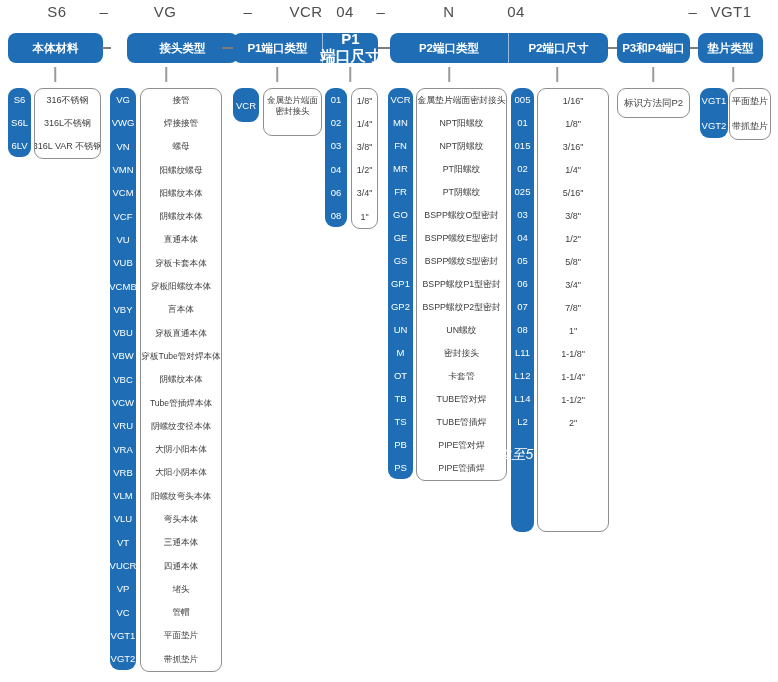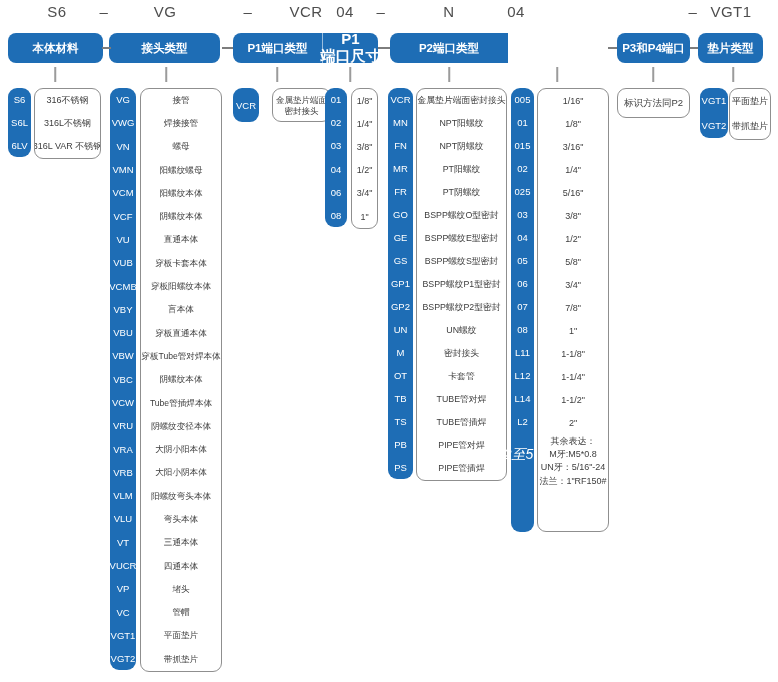--- a/index.html
+++ b/index.html
@@ -53,27 +53,28 @@
     <span class="seg" style="left:306px">VCR</span>
     <span class="seg" style="left:345px">04</span>
     <span class="seg" style="left:381px">–</span>
     <span class="seg" style="left:449px">N</span>
     <span class="seg" style="left:516px">04</span>
     <span class="seg" style="left:693px">–</span>
     <span class="seg" style="left:731px">VGT1</span>
   </div>
 
   <div class="hdr" style="left:8px;width:95px">本体材料</div>
-  <div class="hdr" style="left:109px;width:111px">接头类型</div>
+  <div class="hdr" style="left:127px;width:111px">接头类型</div>
   <div class="hdr join-right" style="left:233px;width:89px">P1端口类型</div>
   <div class="hdr join-left small" style="left:322px;width:56px">
     <span>P1</span>
     <span>端口尺寸</span>
   </div>
   <div class="hdr join-right" style="left:390px;width:118px">P2端口类型</div>
+  <div class="hdr join-left" style="left:508px;width:100px">P2端口尺寸</div>
   <div class="hdr" style="left:617px;width:73px">P3和P4端口</div>
   <div class="hdr" style="left:698px;width:65px">垫片类型</div>
 
   <div class="conn" style="left:102px;width:9px"></div>
   <div class="conn" style="left:222px;width:11px"></div>
   <div class="conn" style="left:378px;width:12px"></div>
   <div class="conn" style="left:608px;width:9px"></div>
   <div class="conn" style="left:690px;width:8px"></div>
 
   <div class="tick" style="left:55px"></div>
@@ -152,21 +153,21 @@
         <div class="cell">管帽</div>
         <div class="cell">平面垫片</div>
         <div class="cell">带抓垫片</div>
       </div>
   </div>
 
   <div>
     <div class="codes" style="left:233px;width:26px;--rh:34px">
       <div class="cell">VCR</div>
     </div>
-    <div class="descs" style="left:272px;width:59px;height:34px">
+    <div class="descs" style="left:263px;width:59px;height:48px">
       <div class="cell" style="--rh:34px;font-size:8.5px">
         <div class="line" style="line-height:11px">金属垫片端面</div>
         <div class="line" style="line-height:11px">密封接头</div>
       </div>
     </div>
   </div>
 
   <div>
     <div class="codes" style="left:325px;width:22px;--rh:23.2px">
         <div class="cell">01</div>
@@ -255,26 +256,20 @@
         <div class="cell">3/8"</div>
         <div class="cell">1/2"</div>
         <div class="cell">5/8"</div>
         <div class="cell">3/4"</div>
         <div class="cell">7/8"</div>
         <div class="cell">1"</div>
         <div class="cell">1-1/8"</div>
         <div class="cell">1-1/4"</div>
         <div class="cell">1-1/2"</div>
         <div class="cell">2"</div>
-        <div class="note">
-          <div class="line">其余表达：</div>
-          <div class="line">M牙:M5*0.8</div>
-          <div class="line">UN牙：5/16"-24</div>
-          <div class="line">法兰：1"RF150#</div>
-        </div>
       </div>
   </div>
 
   <div>
     <div class="single-box" style="left:617px;top:88px;width:73px;height:30px;font-size:9.5px">标识方法同P2</div>
   </div>
 
   <div>
     <div class="codes" style="left:700px;width:28px;--rh:25px">
         <div class="cell">VGT1</div>

